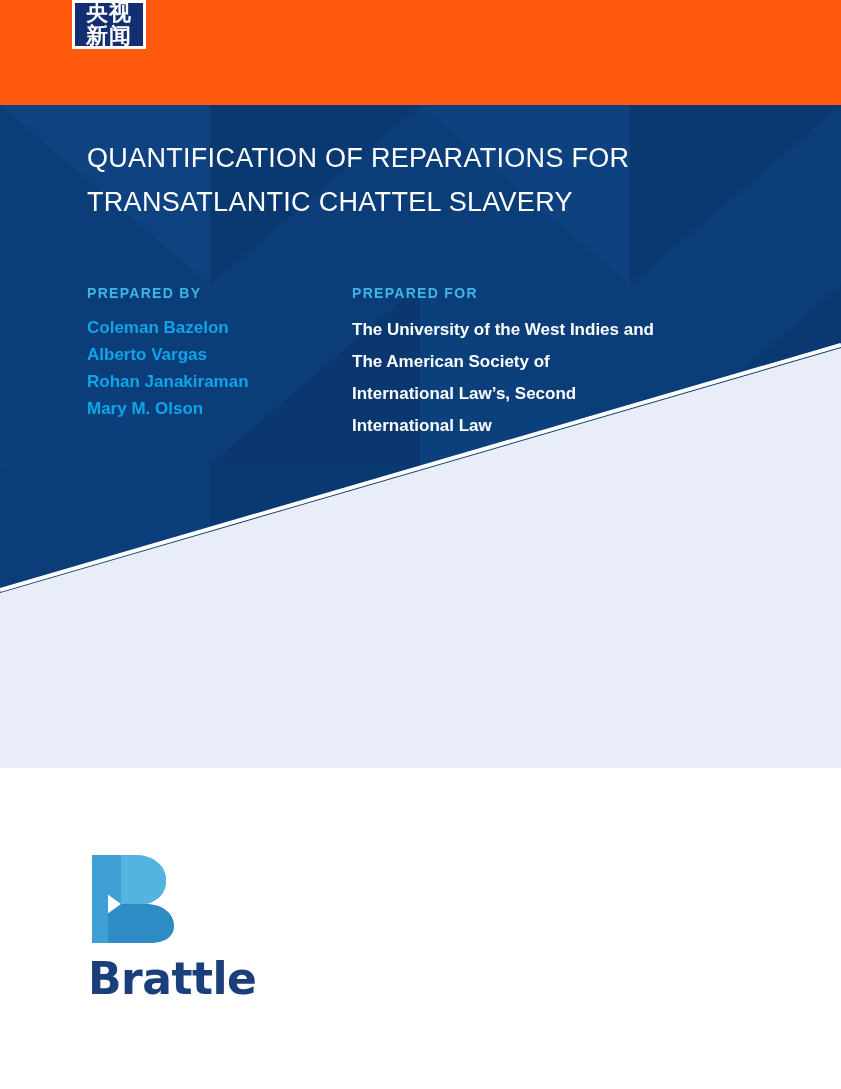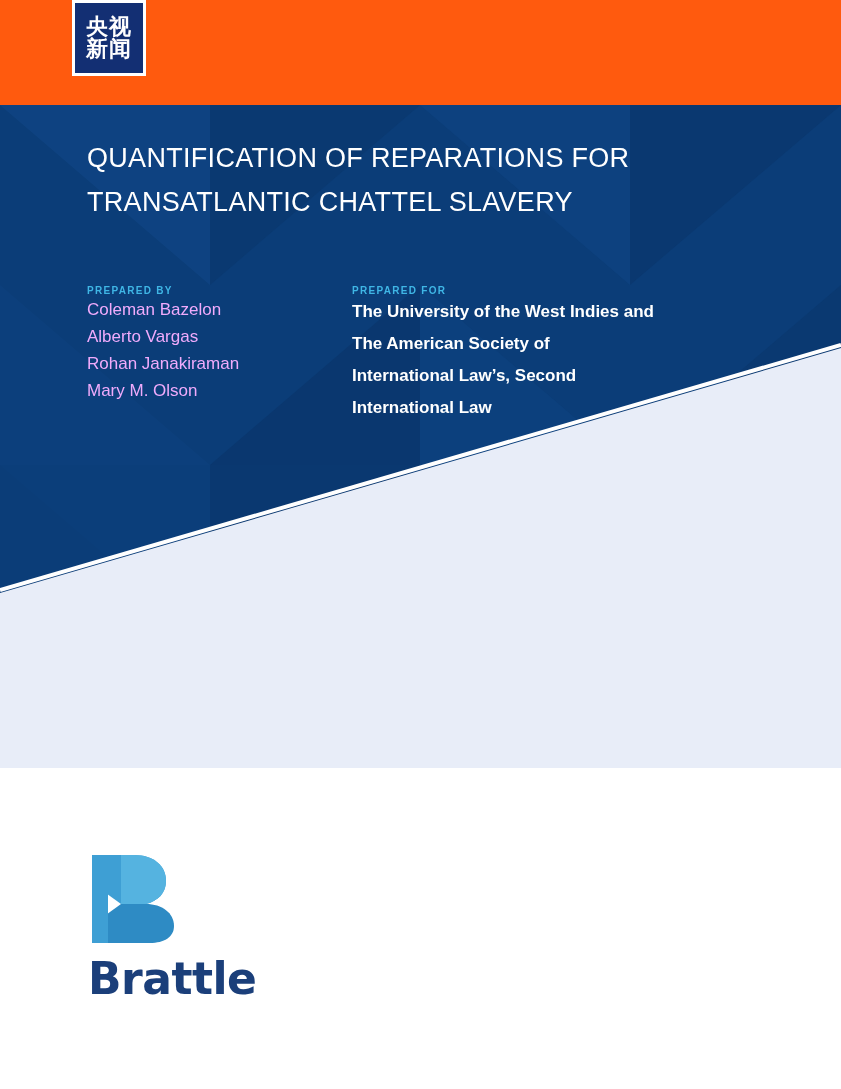--- a/index.html
+++ b/index.html
@@ -18,21 +18,21 @@
   
   .wm-bar {
     position:absolute; top:0; left:0;
     width:841px; height:105px;
     background:#ff5a0e;
     z-index:40;
   }
   .wm-logo {
     position:absolute;
     top:0; left:72px;
-    width:74px; height:76px;
+    width:74px; height:49px;
     background:#132f73;
     border:3px solid #ffffff;
     display:flex;
     flex-direction:column;
     align-items:center;
     justify-content:center;
     line-height:1.02;
     z-index:45;
   }
   .wm-logo span {
@@ -99,29 +99,30 @@
     position:absolute;
     top:180px; left:87px;
     width:700px;
     z-index:10;
     display:flex;
   }
   .col-by { width:265px; }
   .col-for{ width:360px; }
   .prep-head {
     color:#3fb6e5;
-    font-size:10px;
+    font-size:14px;
     font-weight:bold;
     letter-spacing:1.3px;
+    margin-bottom:13px;
   }
   .prep-name {
-    color:#f0abfc;
+    color:#0ea5e9;
     font-size:17px;
     line-height:27px;
-    font-weight:400;
+    font-weight:700;
   }
   .prep-for-line {
     color:#ffffff;
     font-size:17px;
     line-height:32px;
     font-weight:700;
   }
 
   
   .footer {

